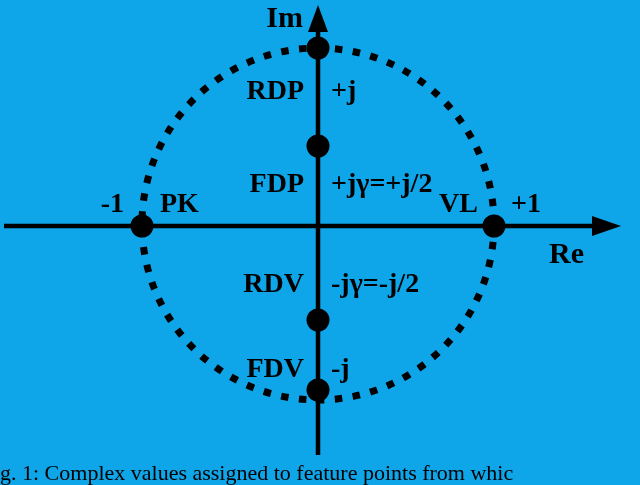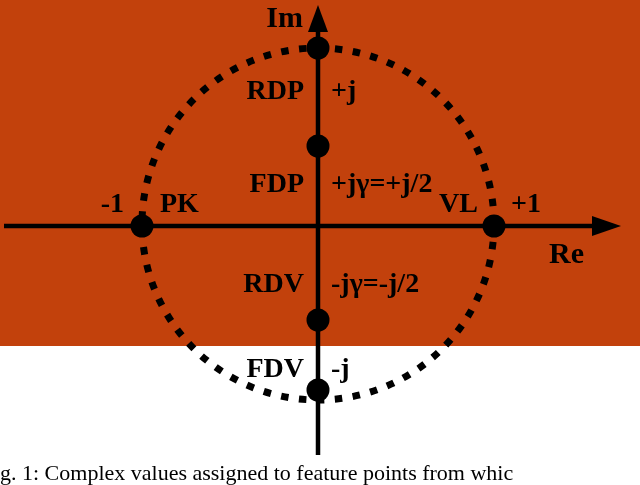--- a/index.html
+++ b/index.html
@@ -6,22 +6,22 @@
     margin: 0;
     padding: 0;
     background: #ffffff;
     width: 640px;
     height: 485px;
     overflow: hidden;
   }
   .fig-wrap {
     position: relative;
     width: 640px;
-    height: 346px;
-    background: #c2410c;
+    height: 485px;
+    background: #0ea5e9;
   }
   svg text {
     font-family: "Liberation Serif", "DejaVu Serif", serif;
     fill: #000000;
   }
   .pt-label {
     font-size: 28px;
     font-weight: bold;
   }
   .axis-label {

